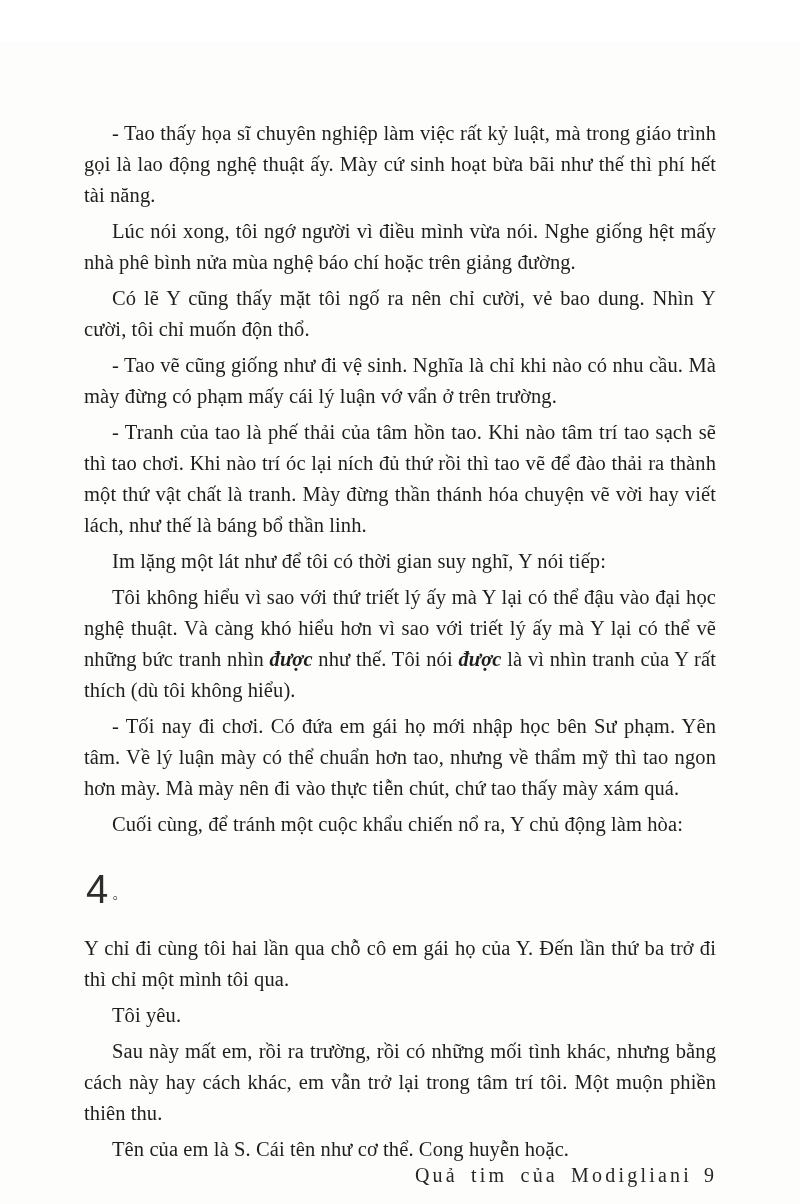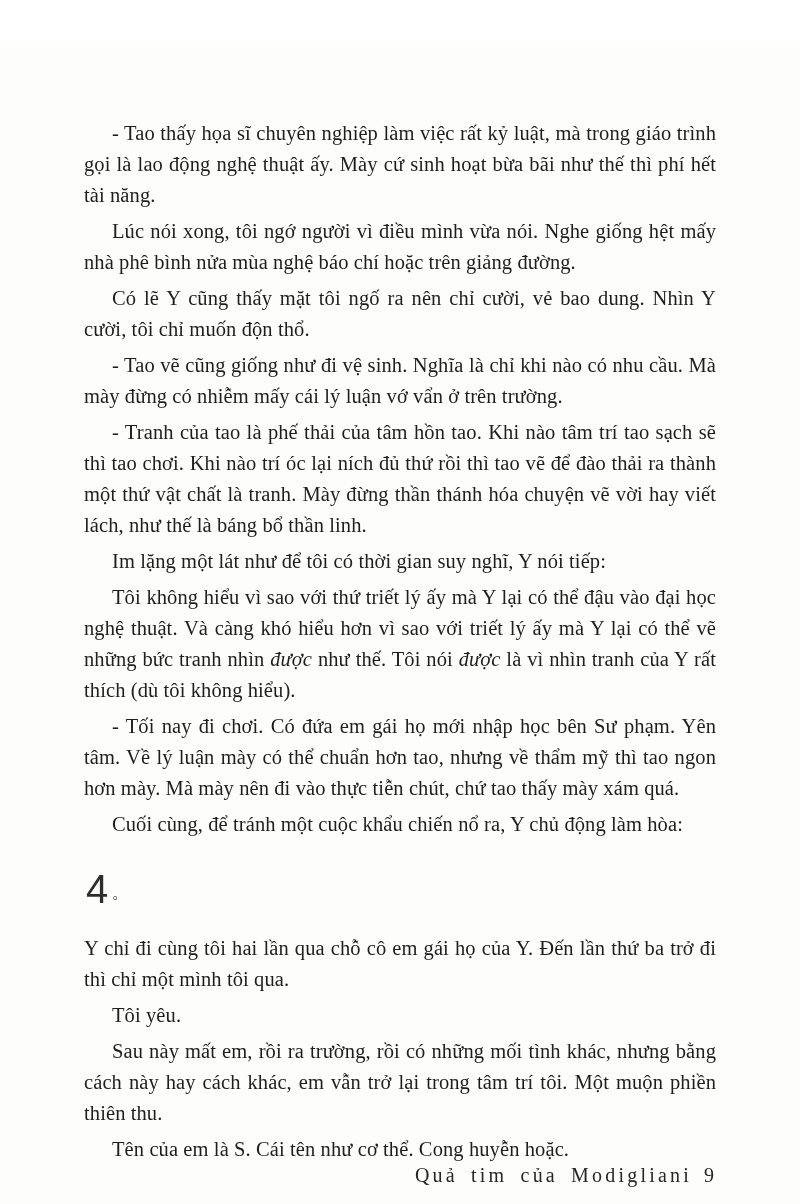--- a/index.html
+++ b/index.html
@@ -36,20 +36,21 @@
   }
   .text-block p.indent {
     text-indent: 28px;
   }
   .text-block p.noindent {
     text-indent: 0;
     font-family: Liberation Serif, serif;
   }
   em.word-em {
     font-style: italic;
+    font-weight: bold;
   }
   h2.section-heading {
     margin: 26px 0 12px 2px;
     font-family: "Liberation Sans", "DejaVu Sans", sans-serif;
     font-weight: 400;
     font-size: 40px;
     line-height: 46px;
     color: #2d2d2d;
     letter-spacing: 1px;
   }
@@ -81,21 +82,21 @@
 <main class="page">
 
   <section class="text-block">
 
     <p class="indent">- Tao thấy họa sĩ chuyên nghiệp làm việc rất kỷ luật, mà trong giáo trình gọi là lao động nghệ thuật ấy. Mày cứ sinh hoạt bừa bãi như thế thì phí hết tài năng.</p>
 
     <p class="indent">Lúc nói xong, tôi ngớ người vì điều mình vừa nói. Nghe giống hệt mấy nhà phê bình nửa mùa nghệ báo chí hoặc trên giảng đường.</p>
 
     <p class="indent">Có lẽ Y cũng thấy mặt tôi ngố ra nên chỉ cười, vẻ bao dung. Nhìn Y cười, tôi chỉ muốn độn thổ.</p>
 
-    <p class="indent">- Tao vẽ cũng giống như đi vệ sinh. Nghĩa là chỉ khi nào có nhu cầu. Mà mày đừng có nhiễm mấy cái lý luận vớ vẩn ở trên trường.</p>
+    <p class="indent">- Tao vẽ cũng giống như đi vệ sinh. Nghĩa là chỉ khi nào có nhu cầu. Mà mày đừng có phạm mấy cái lý luận vớ vẩn ở trên trường.</p>
 
     <p class="indent">- Tranh của tao là phế thải của tâm hồn tao. Khi nào tâm trí tao sạch sẽ thì tao chơi. Khi nào trí óc lại ních đủ thứ rồi thì tao vẽ để đào thải ra thành một thứ vật chất là tranh. Mày đừng thần thánh hóa chuyện vẽ vời hay viết lách, như thế là báng bổ thần linh.</p>
 
     <p class="indent">Im lặng một lát như để tôi có thời gian suy nghĩ, Y nói tiếp:</p>
 
     <p class="indent">
       <span>Tôi không hiểu vì sao với thứ triết lý ấy mà Y lại có thể đậu vào đại học nghệ thuật. Và càng khó hiểu hơn vì sao với triết lý ấy mà Y lại có thể vẽ những bức tranh nhìn </span><em class="word-em">được</em><span> như thế. Tôi nói </span><em class="word-em">được</em><span> là vì nhìn tranh của Y rất thích (dù tôi không hiểu).</span>
     </p>
 
     <p class="indent">- Tối nay đi chơi. Có đứa em gái họ mới nhập học bên Sư phạm. Yên tâm. Về lý luận mày có thể chuẩn hơn tao, nhưng về thẩm mỹ thì tao ngon hơn mày. Mà mày nên đi vào thực tiễn chút, chứ tao thấy mày xám quá.</p>

